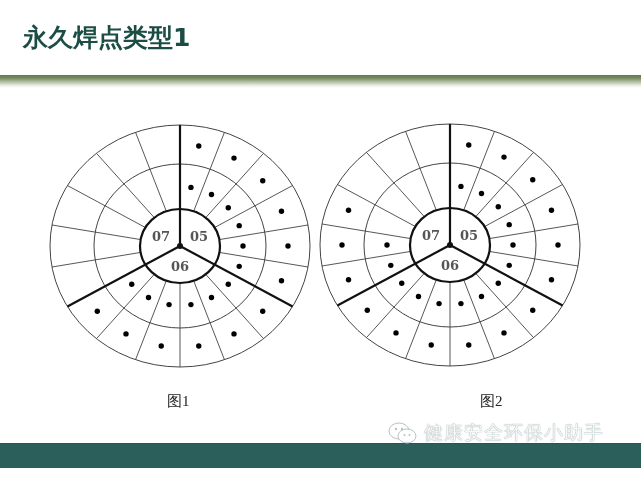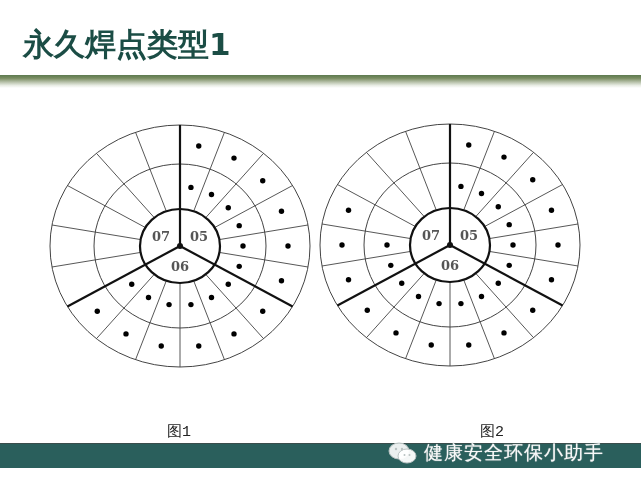--- a/index.html
+++ b/index.html
@@ -1,43 +1,42 @@
 <!DOCTYPE html>
 <html><head>
 <meta charset="utf-8">
 <style>
   html, body { margin: 0; padding: 0; }
   body {
     width: 641px; height: 482px; position: relative; overflow: hidden;
     background: #ffffff; font-family: "DejaVu Sans", sans-serif;
   }
   .title {
-    position: absolute; left: 23px; top: 24px;
-    font-size: 31px; font-weight: bold; color: #1b4d45;
+    position: absolute; left: 23px; top: 18px;
+    font-size: 25px; font-weight: bold; color: #1b4d45;
     letter-spacing: 0px; line-height: 40px;
     font-family: "DejaVu Sans", sans-serif;
   }
   .header-rule {
     position: absolute; left: 0; top: 75px; width: 641px; height: 13px;
     background: linear-gradient(to bottom, #5d7a4f 0%, #7a8d62 25%, #b8c2ab 55%, #e8ece4 80%, #ffffff 100%);
   }
   .diagram {
     position: absolute; top: 118px; width: 280px; height: 260px;
   }
   #fig1 { left: 40px; }
   #fig2 { left: 311px; }
   .caption {
     position: absolute; top: 392px; font-size: 15px; color: #222;
-    font-family: Liberation Mono, monospace;
-    margin-top: 30px;
+    font-family: Liberation Serif, serif;
   }
   #cap1 { left: 167px; }
   #cap2 { left: 480px; }
   .watermark {
-    position: absolute; left: 388px; top: 440px; height: 26px;
+    position: absolute; left: 388px; top: 420px; height: 26px;
     display: flex; align-items: center; gap: 6px;
     color: rgba(255,255,255,0.92);
     font-size: 19px; letter-spacing: 1px;
     text-shadow: 0 0 1px #9aa, 0 0 1px #9aa;
     z-index: 3;
   }
   .wm-icon { width: 30px; height: 24px; }
   .footer-bar {
     position: absolute; left: 0; top: 443px; width: 641px; height: 24px;
     background: #2a5f5c; border-top: 1px solid #3a4d4c;

